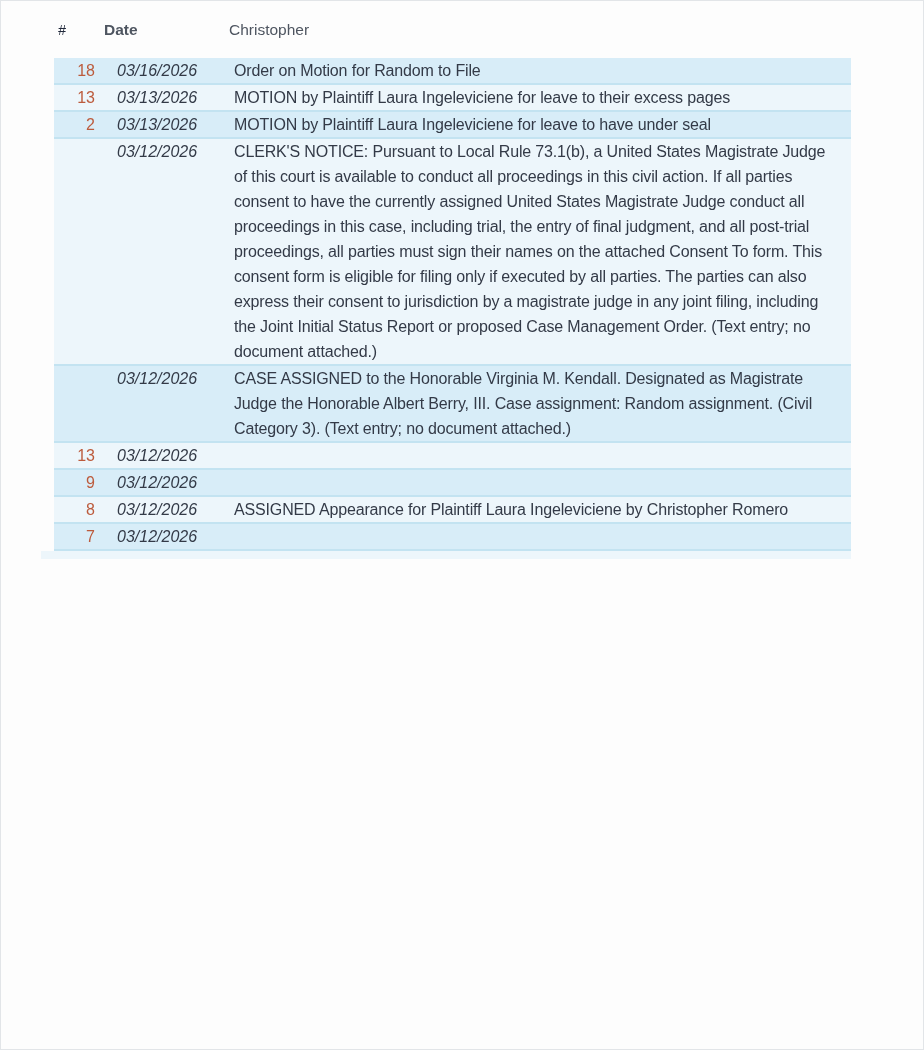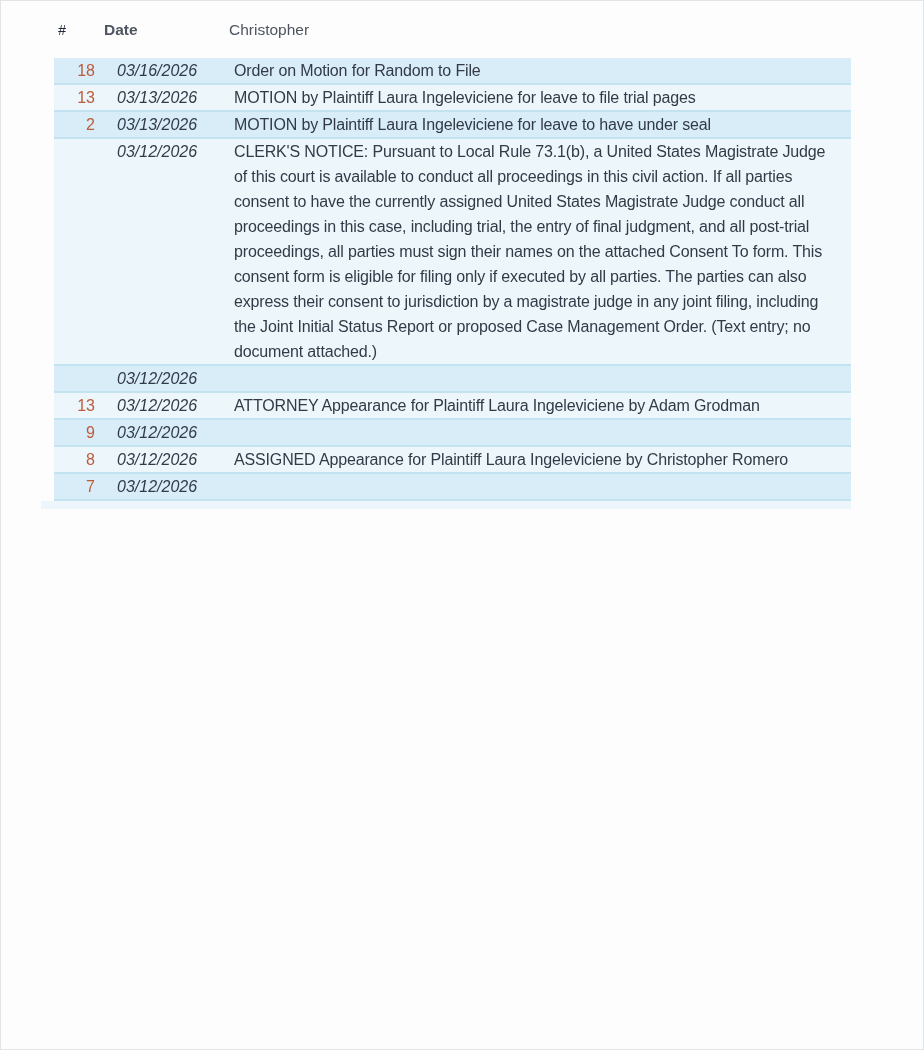--- a/index.html
+++ b/index.html
@@ -93,44 +93,44 @@
     <div id="rows-container">
   <div class="grid-row entry-row dark">
     <div class="cell-num">18</div>
     <div class="cell-date">03/16/2026</div>
     <div class="cell-desc">Order on Motion for Random to File</div>
   </div>
 
   <div class="grid-row entry-row light">
     <div class="cell-num">13</div>
     <div class="cell-date">03/13/2026</div>
-    <div class="cell-desc">MOTION by Plaintiff Laura Ingeleviciene for leave to file trial pages</div>
+    <div class="cell-desc">MOTION by Plaintiff Laura Ingeleviciene for leave to their excess pages</div>
   </div>
 
   <div class="grid-row entry-row dark">
     <div class="cell-num">2</div>
     <div class="cell-date">03/13/2026</div>
     <div class="cell-desc">MOTION by Plaintiff Laura Ingeleviciene for leave to have under seal</div>
   </div>
 
   <div class="grid-row entry-row light">
     <div class="cell-num"></div>
     <div class="cell-date">03/12/2026</div>
     <div class="cell-desc">CLERK'S NOTICE: Pursuant to Local Rule 73.1(b), a United States Magistrate Judge of this court is available to conduct all proceedings in this civil action. If all parties consent to have the currently assigned United States Magistrate Judge conduct all proceedings in this case, including trial, the entry of final judgment, and all post-trial proceedings, all parties must sign their names on the attached Consent To form. This consent form is eligible for filing only if executed by all parties. The parties can also express their consent to jurisdiction by a magistrate judge in any joint filing, including the Joint Initial Status Report or proposed Case Management Order. (Text entry; no document attached.)</div>
   </div>
 
   <div class="grid-row entry-row dark">
     <div class="cell-num"></div>
     <div class="cell-date">03/12/2026</div>
+    <div class="cell-desc">CASE ASSIGNED to the Honorable Virginia M. Kendall. Designated as Magistrate Judge the Honorable Albert Berry, III. Case assignment: Random assignment. (Civil Category 3). (Text entry; no document attached.)</div>
   </div>
 
   <div class="grid-row entry-row light">
     <div class="cell-num">13</div>
     <div class="cell-date">03/12/2026</div>
-    <div class="cell-desc">ATTORNEY Appearance for Plaintiff Laura Ingeleviciene by Adam Grodman</div>
   </div>
 
   <div class="grid-row entry-row dark">
     <div class="cell-num">9</div>
     <div class="cell-date">03/12/2026</div>
   </div>
 
   <div class="grid-row entry-row light">
     <div class="cell-num">8</div>
     <div class="cell-date">03/12/2026</div>

